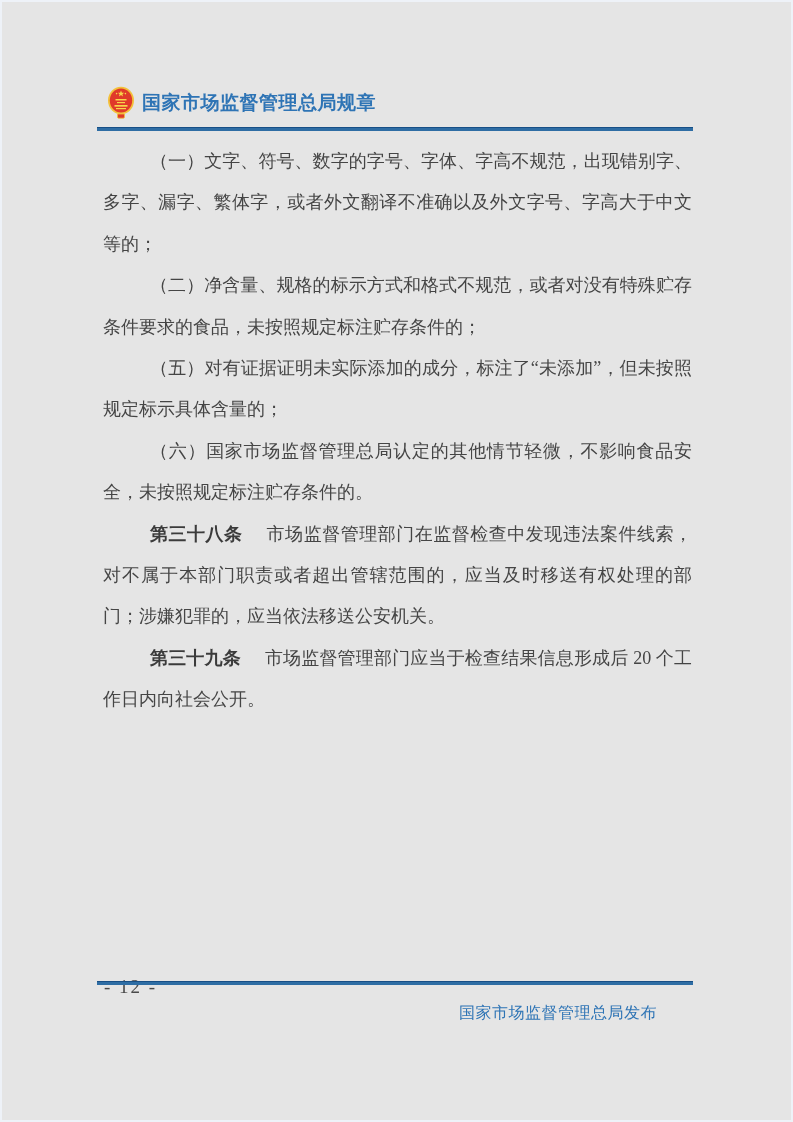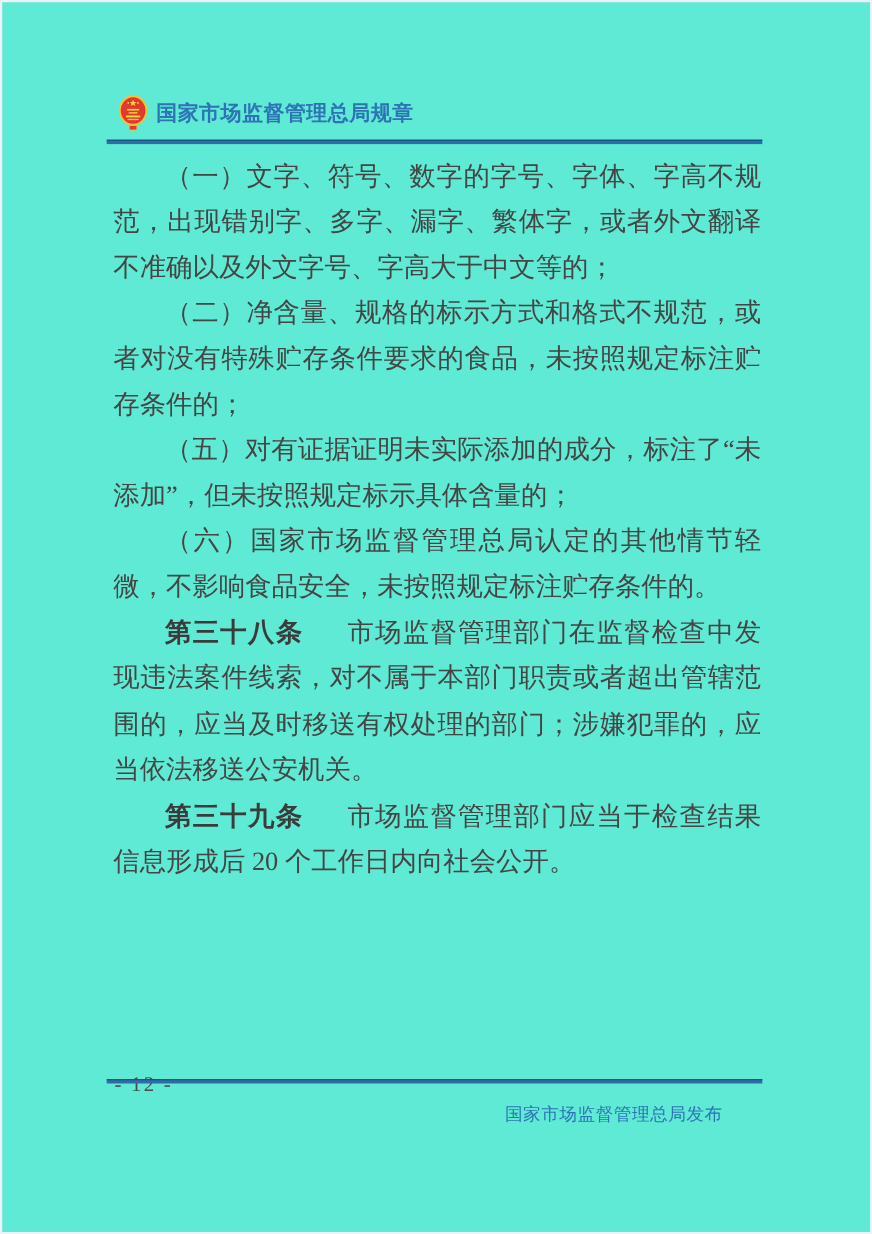--- a/index.html
+++ b/index.html
@@ -11,21 +11,21 @@
     --emblem-gold-lt: #F7D64A;
   }
   html,body{margin:0;padding:0;}
   body{
     width:793px;height:1122px;
     background:#fdfdfe;
     font-family:"Liberation Serif","DejaVu Serif",serif;
     position:relative;overflow:hidden;
   }
   .sheet{
-    position:absolute;inset:0;background:#5eead4;
+    position:absolute;inset:0;background:#e5e5e5;
     box-shadow:inset 0 0 0 2px #eef2f8;
   }
   
   .header-row{
     position:absolute;left:107px;top:86px;
     display:flex;align-items:center;gap:7px;
   }
   .emblem{flex:0 0 auto;display:block;}
   .header-title{
     font-family:"Liberation Sans","DejaVu Sans",sans-serif;
@@ -33,29 +33,29 @@
     letter-spacing:0.5px;white-space:nowrap;
   }
   .header-rule{
     position:absolute;left:97px;top:127px;width:596px;height:3px;
     background:var(--rule);
     border-top:1px solid #174f86;
   }
   
   .body-block{
     position:absolute;left:103px;top:141px;width:589px;
-    font-size:24px;line-height:41.4px;color:var(--ink);
+    font-size:18px;line-height:41.4px;color:var(--ink);
     text-align:justify;text-align-last:left;
   }
   .para{margin:0;text-indent:47px;}
   .lead{
     font-weight:bold;
     font-family:Liberation Sans, sans-serif;
     color:#3b3b3b;
-    margin-right:40px;
+    margin-right:24px;
   }
   
   .page-number{
     position:absolute;left:104px;top:944px;
     font-size:19px;color:#4a4a4a;letter-spacing:2px;margin-top:32px;
   }
   .footer-rule{
     position:absolute;left:97px;top:981px;width:596px;height:3px;
     background:var(--rule);
     border-top:1px solid #174f86;

